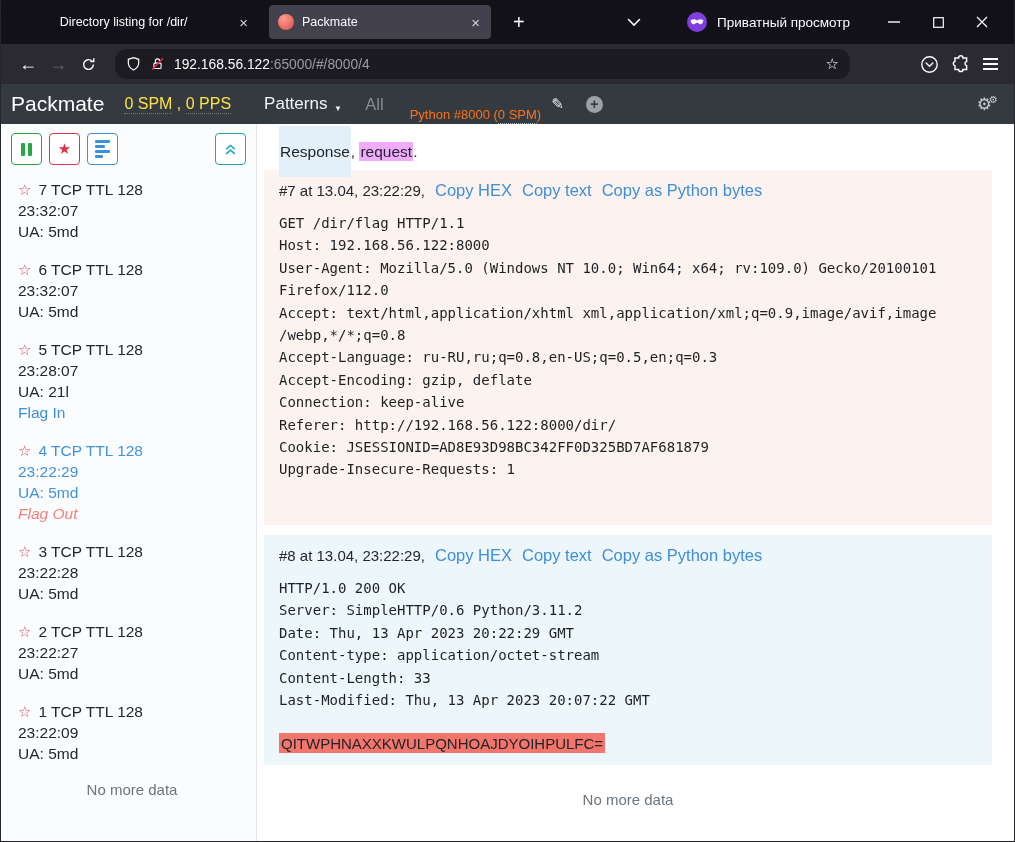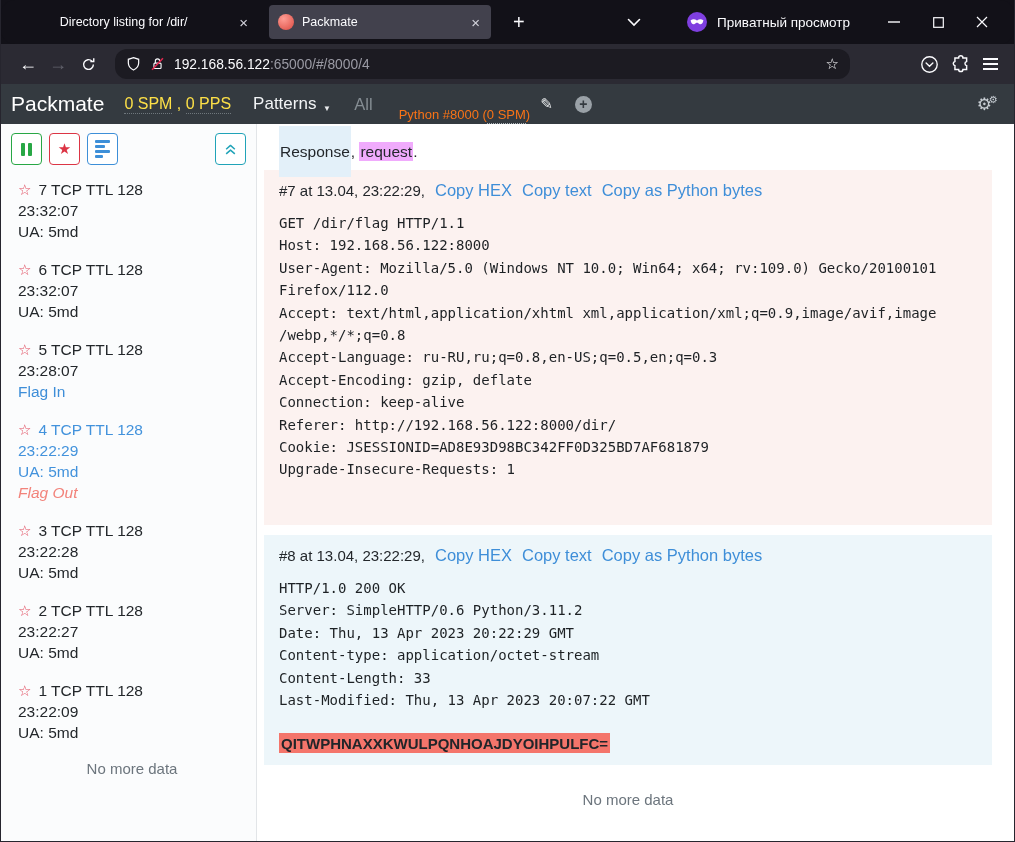--- a/index.html
+++ b/index.html
@@ -40,21 +40,21 @@
   .nav-right { display:flex; align-items:center; gap:13px; padding-right:4px; }
   .burger { display:flex; flex-direction:column; gap:3.5px; }
   .burger i { display:block; width:15px; height:1.6px; background:#fbfbfe; }
 
   
   .appheader { height:40px; flex:none; background:#343a40; display:flex; align-items:center;
                padding:0 16px 0 10px; color:#fff; }
   .brand { font-size:21px; color:#ffffff; }
   .stats { margin-left:20px; font-size:16px; color:#fde047; }
   .stats .u { border-bottom:1px dotted #6f777d; padding-bottom:1px; }
-  .patterns { margin-left:22px; font-size:17px; color:#f2f4f6; display:flex; align-items:flex-end; }
+  .patterns { margin-left:33px; font-size:17px; color:#f2f4f6; display:flex; align-items:flex-end; }
   .caret { font-size:10px; margin-left:6px; color:#e8eaec; }
   .all { margin-left:22px; font-size:16.5px; color:#858d93; }
   .service { margin-left:26px; font-size:13px; color:#f97316;margin-top:20px; }
   .service .u { border-bottom:1px dotted #aab1b7; padding-bottom:1px; }
   .edit-icon { margin-left:10px; font-size:15px; color:#e8eaec; }
   .addbtn { margin-left:22px; width:17px; height:17px; border-radius:50%; background:#9aa1a7;
             color:#343a40; display:flex; align-items:center; justify-content:center;
             font-size:14px; font-weight:bold; line-height:1; }
   .cogs { margin-left:auto; color:#c6ccd2; display:flex; align-items:flex-end; }
   .cogs .g1 { font-size:17px; line-height:17px; }
@@ -92,21 +92,21 @@
   .leg-response { background:#e3f0f9; padding:17px 1px; }
   .leg-request { background:#f0abfc; padding:1px 1px; }
   .packet { padding:11px 15px 12px; margin-bottom:10px; }
   .packet.request { background:#fcf2f0; padding-bottom:44px; }
   .packet.response { background:#edf6fa; }
   .p-head { font-size:15px; color:#23272b; display:flex; align-items:baseline; line-height:19px; }
   .p-link { color:#3e8ed8; font-size:16.5px; text-decoration:none; margin-left:10px; }
   .p-link:first-of-type { }
   .p-body { margin:12px 0 0; font-family:"DejaVu Sans Mono","Liberation Mono",monospace;
             font-size:14px; line-height:22.4px; color:#1d2124; white-space:pre-wrap; word-break:break-all; }
-  .p-flagrow { margin-top:22px; line-height:20px;font-weight:bold; }
+  .p-flagrow { margin-top:22px; line-height:20px; }
   .p-flag { background:#f4756b; color:#212529; font-size:15px; padding:1.5px 2px; }
   .main-nomore { text-align:center; color:#6c757d; font-size:15px; margin-top:26px; }
 
   svg { display:block; }
 </style>
 </head>
 <body>
 
 <div class="window">
 
@@ -255,20 +255,21 @@
             </div>
             <div class="s-time">23:32:07</div>
             <div class="s-ua">UA: 5md</div>
           </div>
           <div class="stream">
             <div class="s-title">
               <span class="s-star">☆</span>
               <span>5 TCP TTL 128</span>
             </div>
             <div class="s-time">23:28:07</div>
+            <div class="s-ua">UA: 21l</div>
             <div class="s-flag in">Flag In</div>
           </div>
           <div class="stream selected">
             <div class="s-title">
               <span class="s-star">☆</span>
               <span>4 TCP TTL 128</span>
             </div>
             <div class="s-time">23:22:29</div>
             <div class="s-ua">UA: 5md</div>
             <div class="s-flag out">Flag Out</div>

